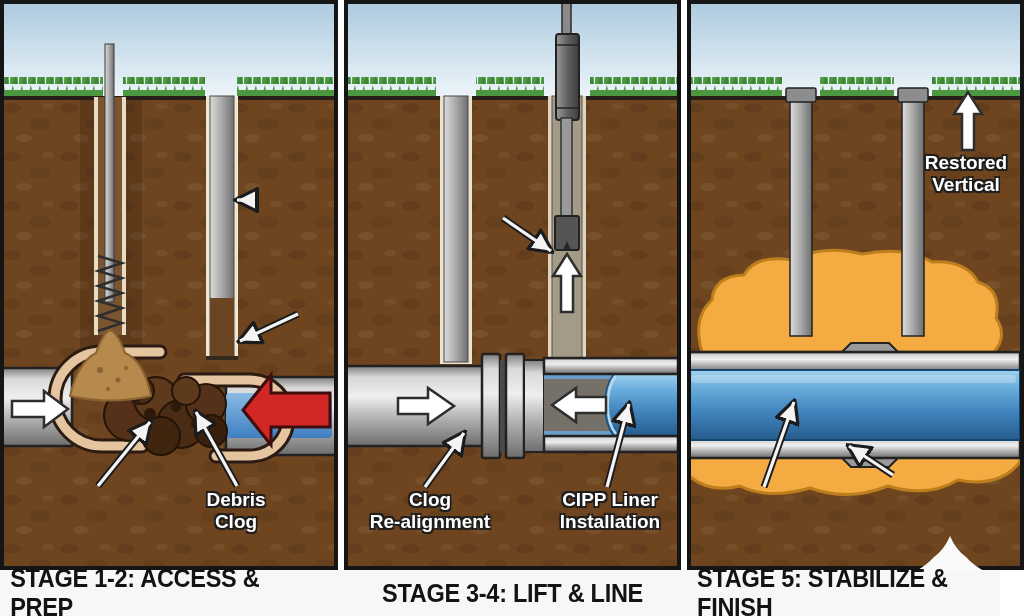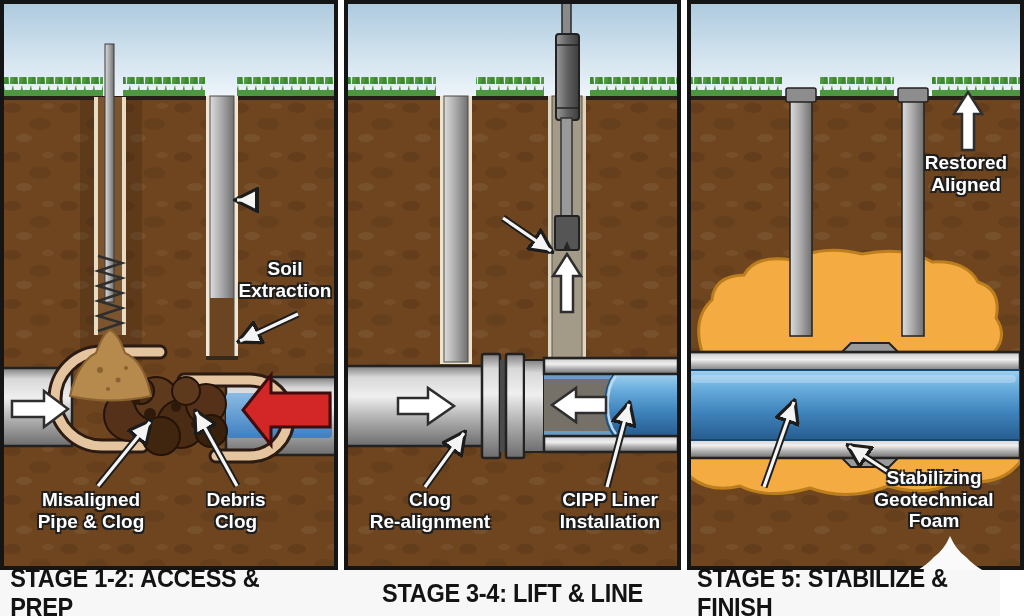--- a/index.html
+++ b/index.html
@@ -282,37 +282,30 @@
 
   <g fill="none" stroke="#151515" stroke-width="4">
     <rect x="2" y="2" width="334" height="566"></rect>
     <rect x="346" y="2" width="333" height="566"></rect>
     <rect x="689" y="2" width="333" height="566"></rect>
   </g>
 
   <path d="M914,572 Q926,566 934,557 Q944,550 950,536 Q956,550 966,557 Q974,566 986,572 Z" fill="#fafafa"></path>
 </svg>
 
-<div class="label" style="left:233px;top:258px;width:104px">Soil
-Extraction</div>
-<div class="label" style="left:28px;top:489px;width:126px">Misaligned
-Pipe &amp; Clog</div>
 <div class="label" style="left:188px;top:489px;width:96px">Debris
 Clog</div>
 
 <div class="label" style="left:355px;top:489px;width:150px">Clog
 Re-alignment</div>
 <div class="label" style="left:540px;top:489px;width:140px">CIPP Liner
 Installation</div>
 
 <div class="label" style="left:910px;top:152px;width:112px">Restored
-Aligned</div>
-<div class="label" style="left:858px;top:467px;width:152px">Stabilizing
-Geotechnical
-Foam</div>
+Vertical</div>
 
 <div class="caption-band">
   <div class="caption" style="left:0;width:338px">STAGE 1-2: ACCESS &amp; PREP</div>
   <div class="caption" style="left:344px;width:337px">STAGE 3-4: LIFT &amp; LINE</div>
   <div class="caption" style="left:687px;width:337px">STAGE 5: STABILIZE &amp; FINISH</div>
 </div>
 
 </div>
 
 </body></html>

